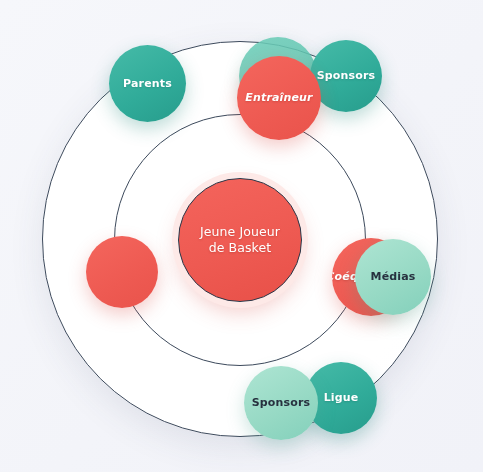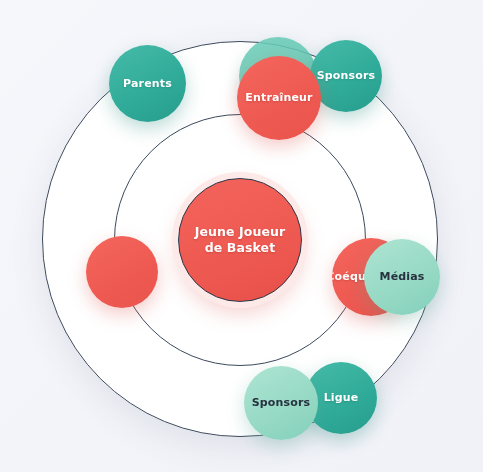--- a/index.html
+++ b/index.html
@@ -60,21 +60,21 @@
       0 10px 22px rgba(214, 72, 64, 0.28);
     display: flex;
     align-items: center;
     justify-content: center;
     text-align: center;
     z-index: 12;
   }
   #center-node .label {
     color: #ffffff;
     font-size: 12.5px;
-    font-weight: bold;
+    font-weight: normal;
     line-height: 1.28;
     letter-spacing: 0.1px;
     text-shadow: 0 1px 2px rgba(150, 40, 34, 0.35);
     white-space: pre-line;
   }
   
   .node {
     position: absolute;
     border-radius: 50%;
     display: flex;
@@ -106,20 +106,21 @@
   .node.mint .label {
     color: #27313f;
   }
   .node.red {
     background: linear-gradient(150deg, #f4665d 0%, #ee5a52 58%, #e9534b 100%);
     box-shadow: 0 7px 18px rgba(214, 72, 64, 0.28);
   }
   .node.red .label {
     color: #ffffff;
     text-shadow: 0 1px 2px rgba(150, 40, 34, 0.32);
+    font-style: italic;
   }
   .node.translucent {
     background: linear-gradient(150deg, rgba(110, 205, 184, 0.88) 0%, rgba(83, 192, 171, 0.86) 100%);
     box-shadow: 0 7px 16px rgba(52, 150, 133, 0.22);
   }
   .node.translucent .label {
     color: #ffffff;
   }
   
   .z1 { z-index: 3; }
@@ -151,21 +152,21 @@
   </div>
 
   <div class="node red z3" style="left:237px; top:56px; width:84px; height:84px;">
     <span class="label">Entraîneur</span>
   </div>
 
   <div class="node red z2 clipped" style="left:332px; top:238px; width:78px; height:78px;">
     <span class="label">Coéquipiers</span>
   </div>
 
-  <div class="node mint z3" style="left:364px; top:239px; width:76px; height:76px;">
+  <div class="node mint z3" style="left:355px; top:239px; width:76px; height:76px;">
     <span class="label">Médias</span>
   </div>
 
   <div class="node teal z2" style="left:305px; top:362px; width:72px; height:72px;">
     <span class="label">Ligue</span>
   </div>
 
   <div class="node mint z3" style="left:244px; top:366px; width:74px; height:74px;">
     <span class="label">Sponsors</span>
   </div>

